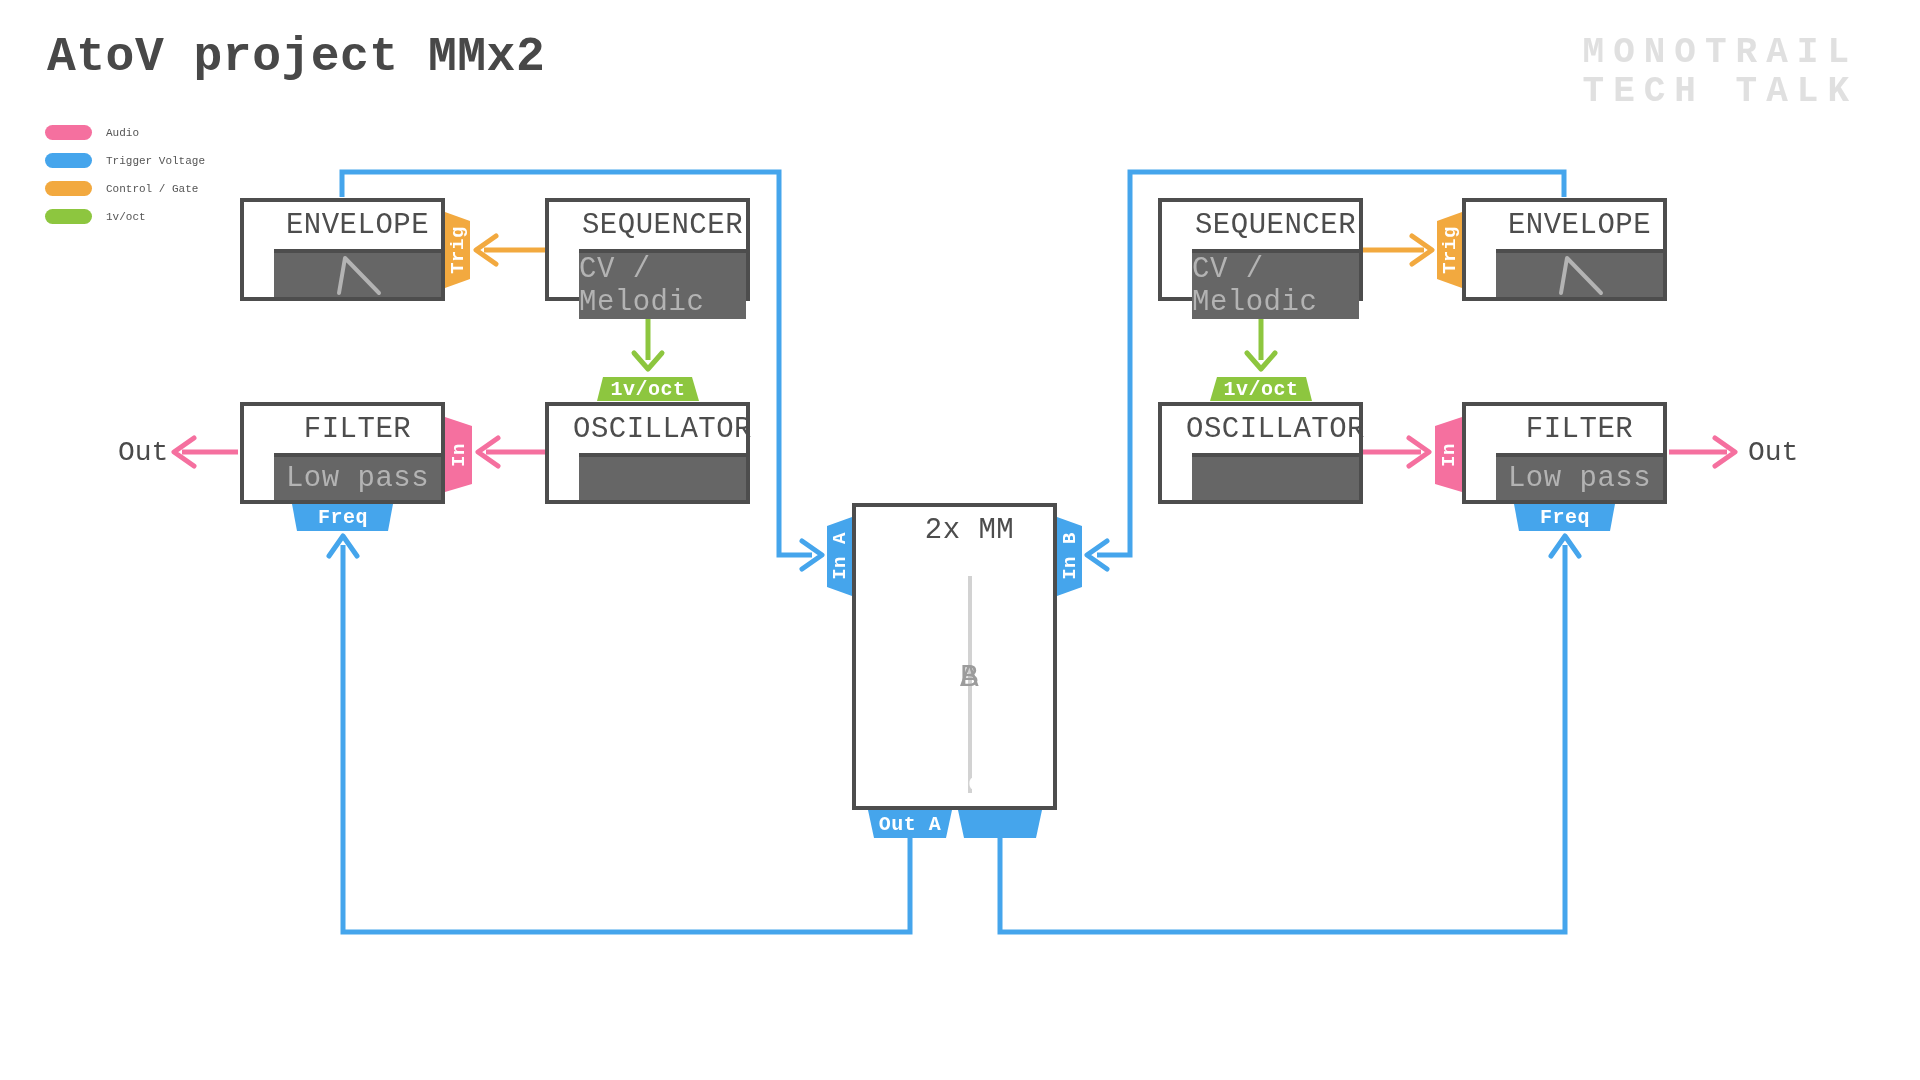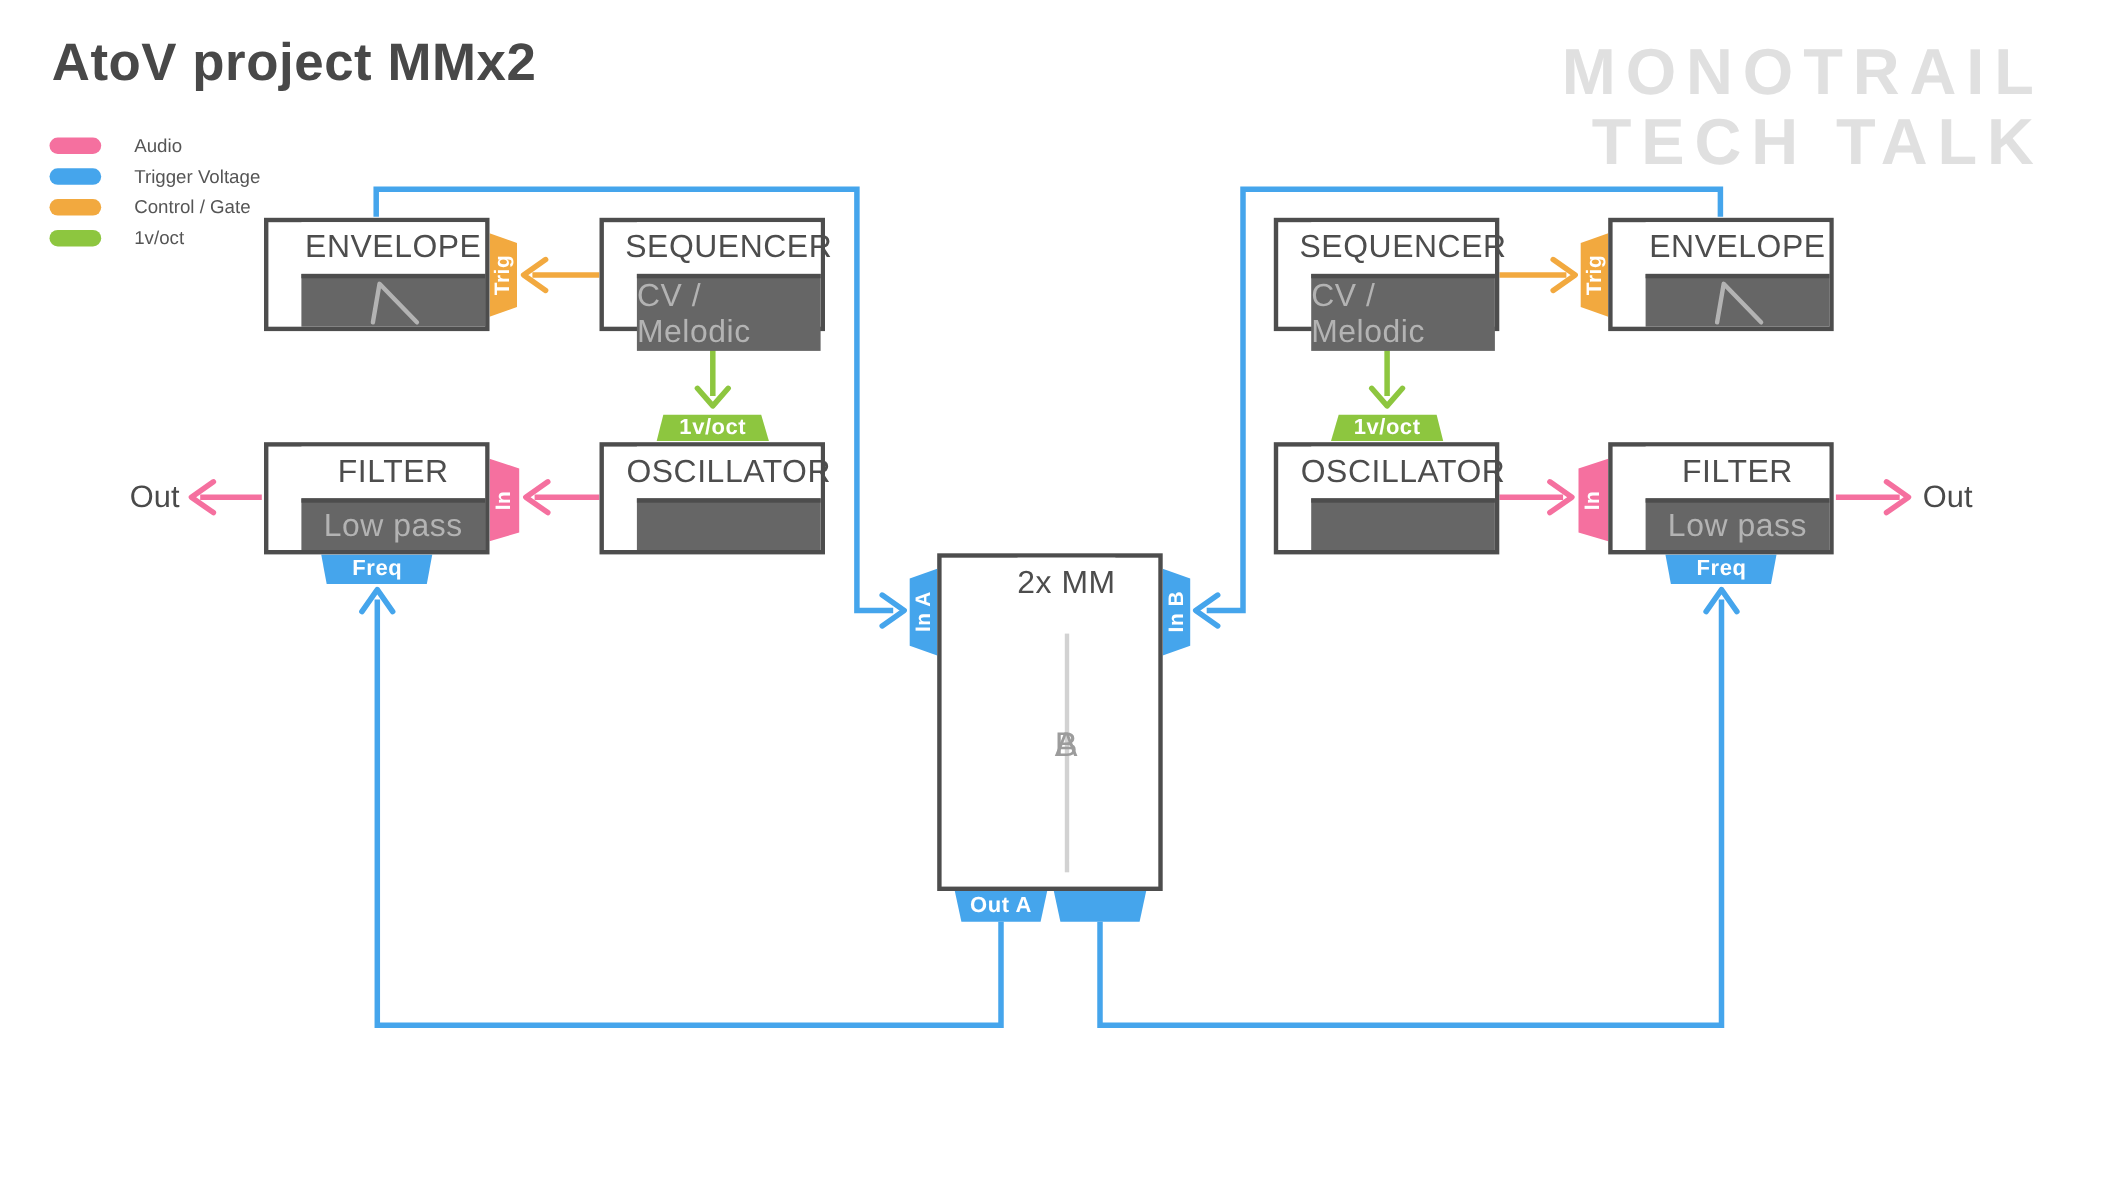--- a/index.html
+++ b/index.html
@@ -1,39 +1,39 @@
 <!DOCTYPE html>
 <html style="--audio: #f5709f; --control-voltage: #45a5ec; --trigger-gate: #f2a93f; --v-oct: #8dc63f; --box-border: #4d4d4d; --box-body: #666666; --header-text: #4d4d4d; --body-text: #b3b3b3; --mm-label: #9c9c9c; --mm-divider: #d2d2d2; --title: #484848; --watermark: #e0e0e0; --legend-text: #555555; --out-label: #4a4a4a; --background: #ffffff;"><head>
 <meta charset="utf-8">
 <style>
   html,body{margin:0;padding:0;background:#fff;}
   .canvas{
     position:relative;
     width:1920px;height:1080px;
     background:var(--background,#fff);
-    font-family:Liberation Sans, sans-serif;
+    font-family:Liberation Mono, monospace;
     overflow:hidden;
   }
   
   .page-title{
     position:absolute;left:47px;top:30px;margin:0;
     font-size:48px;font-weight:700;letter-spacing:.5px;
     color:var(--title,#484848);
   }
   .watermark{
     position:absolute;right:62px;top:34px;
     text-align:right;
-    font-size:59px;font-weight:700;letter-spacing:9px;line-height:1.08;
+    font-size:36px;font-weight:700;letter-spacing:9px;line-height:1.08;
     color:var(--watermark,#e0e0e0);
   }
   
   .legend{position:absolute;left:45px;top:122px;}
   .legend-item{display:flex;align-items:center;height:21px;margin-bottom:7px;}
   .legend-swatch{width:47px;height:15px;border-radius:8px;margin-right:14px;flex:0 0 auto;}
-  .legend-label{font-size:17px;color:var(--legend-text,#555);margin-left:16px;}
+  .legend-label{font-size:11px;color:var(--legend-text,#555);}
   .sw-audio{background:var(--audio);}
   .sw-cv{background:var(--control-voltage);}
   .sw-trig{background:var(--trigger-gate);}
   .sw-voct{background:var(--v-oct);}
   
   .wires{position:absolute;left:0;top:0;z-index:1;}
   .wire{fill:none;stroke-width:5px;}
   .chev{fill:none;stroke-width:5px;stroke-linecap:round;stroke-linejoin:round;}
   .wire-cv,.chev-cv{stroke:var(--control-voltage);}
   .wire-audio,.chev-audio{stroke:var(--audio);}

